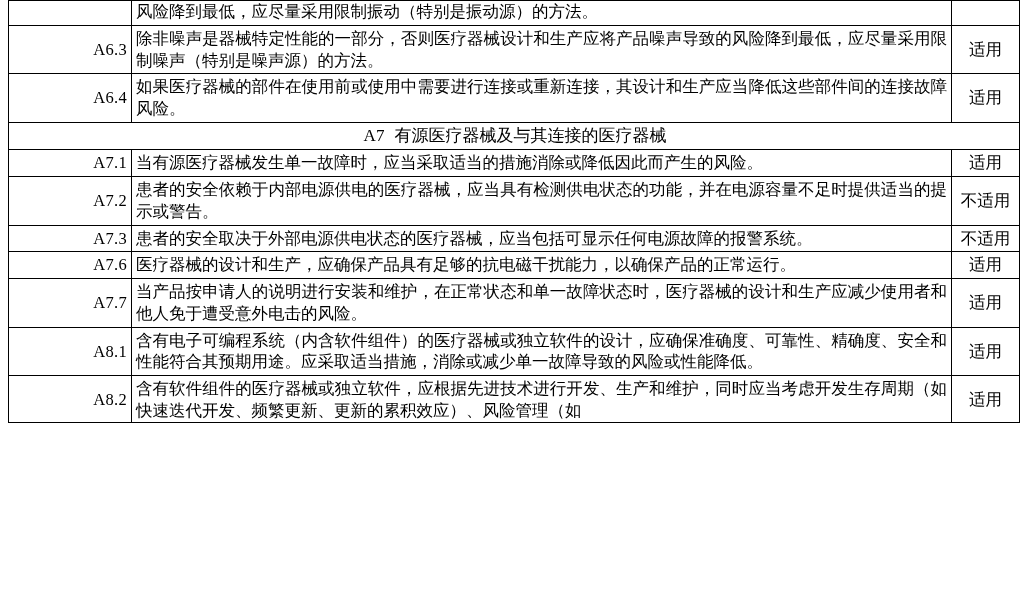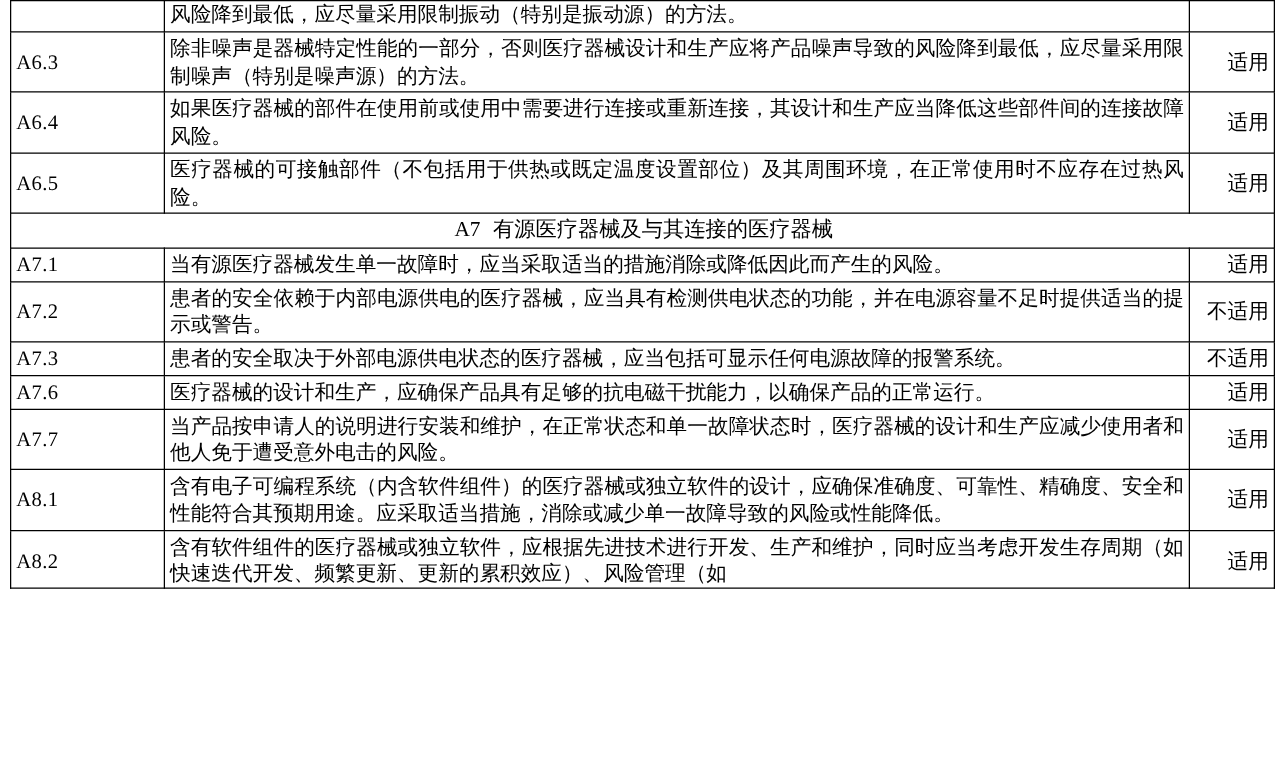--- a/index.html
+++ b/index.html
@@ -31,32 +31,32 @@
     vertical-align: middle;
     padding: 2px 4px;
     font-size: 16.5px;
     line-height: 1.32;
   }
   col.c-code { width: 123px; }
   col.c-text { width: 820px; }
   col.c-appl { width: 68px; }
 
   td.code {
-    text-align: left;
+    text-align: right;
     font-size: 17px;
     letter-spacing: 0.3px;
   }
   td.text {
     text-align: justify;
     text-justify: inter-ideograph;
     padding-left: 6px;
     padding-right: 6px;
   }
   td.appl {
-    text-align: right;
+    text-align: center;
     font-size: 15.5px;
     white-space: nowrap;
   }
   tr.section td.section-cell {
     text-align: center;
     padding-left: 6px;
     font-size: 17px;
     font-weight: normal;
   }
   .section-code {
@@ -94,25 +94,20 @@
         <td class="text">除非噪声是器械特定性能的一部分，否则医疗器械设计和生产应将产品噪声导致的风险降到最低，应尽量采用限制噪声（特别是噪声源）的方法。</td>
         <td class="appl">适用</td>
       </tr>
 
       <tr>
         <td class="code">A6.4</td>
         <td class="text">如果医疗器械的部件在使用前或使用中需要进行连接或重新连接，其设计和生产应当降低这些部件间的连接故障风险。</td>
         <td class="appl">适用</td>
       </tr>
 
-      <tr>
-        <td class="code">A6.5</td>
-        <td class="text">医疗器械的可接触部件（不包括用于供热或既定温度设置部位）及其周围环境，在正常使用时不应存在过热风险。</td>
-        <td class="appl">适用</td>
-      </tr>
 
       <tr class="section">
         <td class="section-cell" colspan="3">
           <span class="section-code">A7</span><span>有源医疗器械及与其连接的医疗器械</span>
         </td>
       </tr>
 
       <tr>
         <td class="code">A7.1</td>
         <td class="text">当有源医疗器械发生单一故障时，应当采取适当的措施消除或降低因此而产生的风险。</td>

